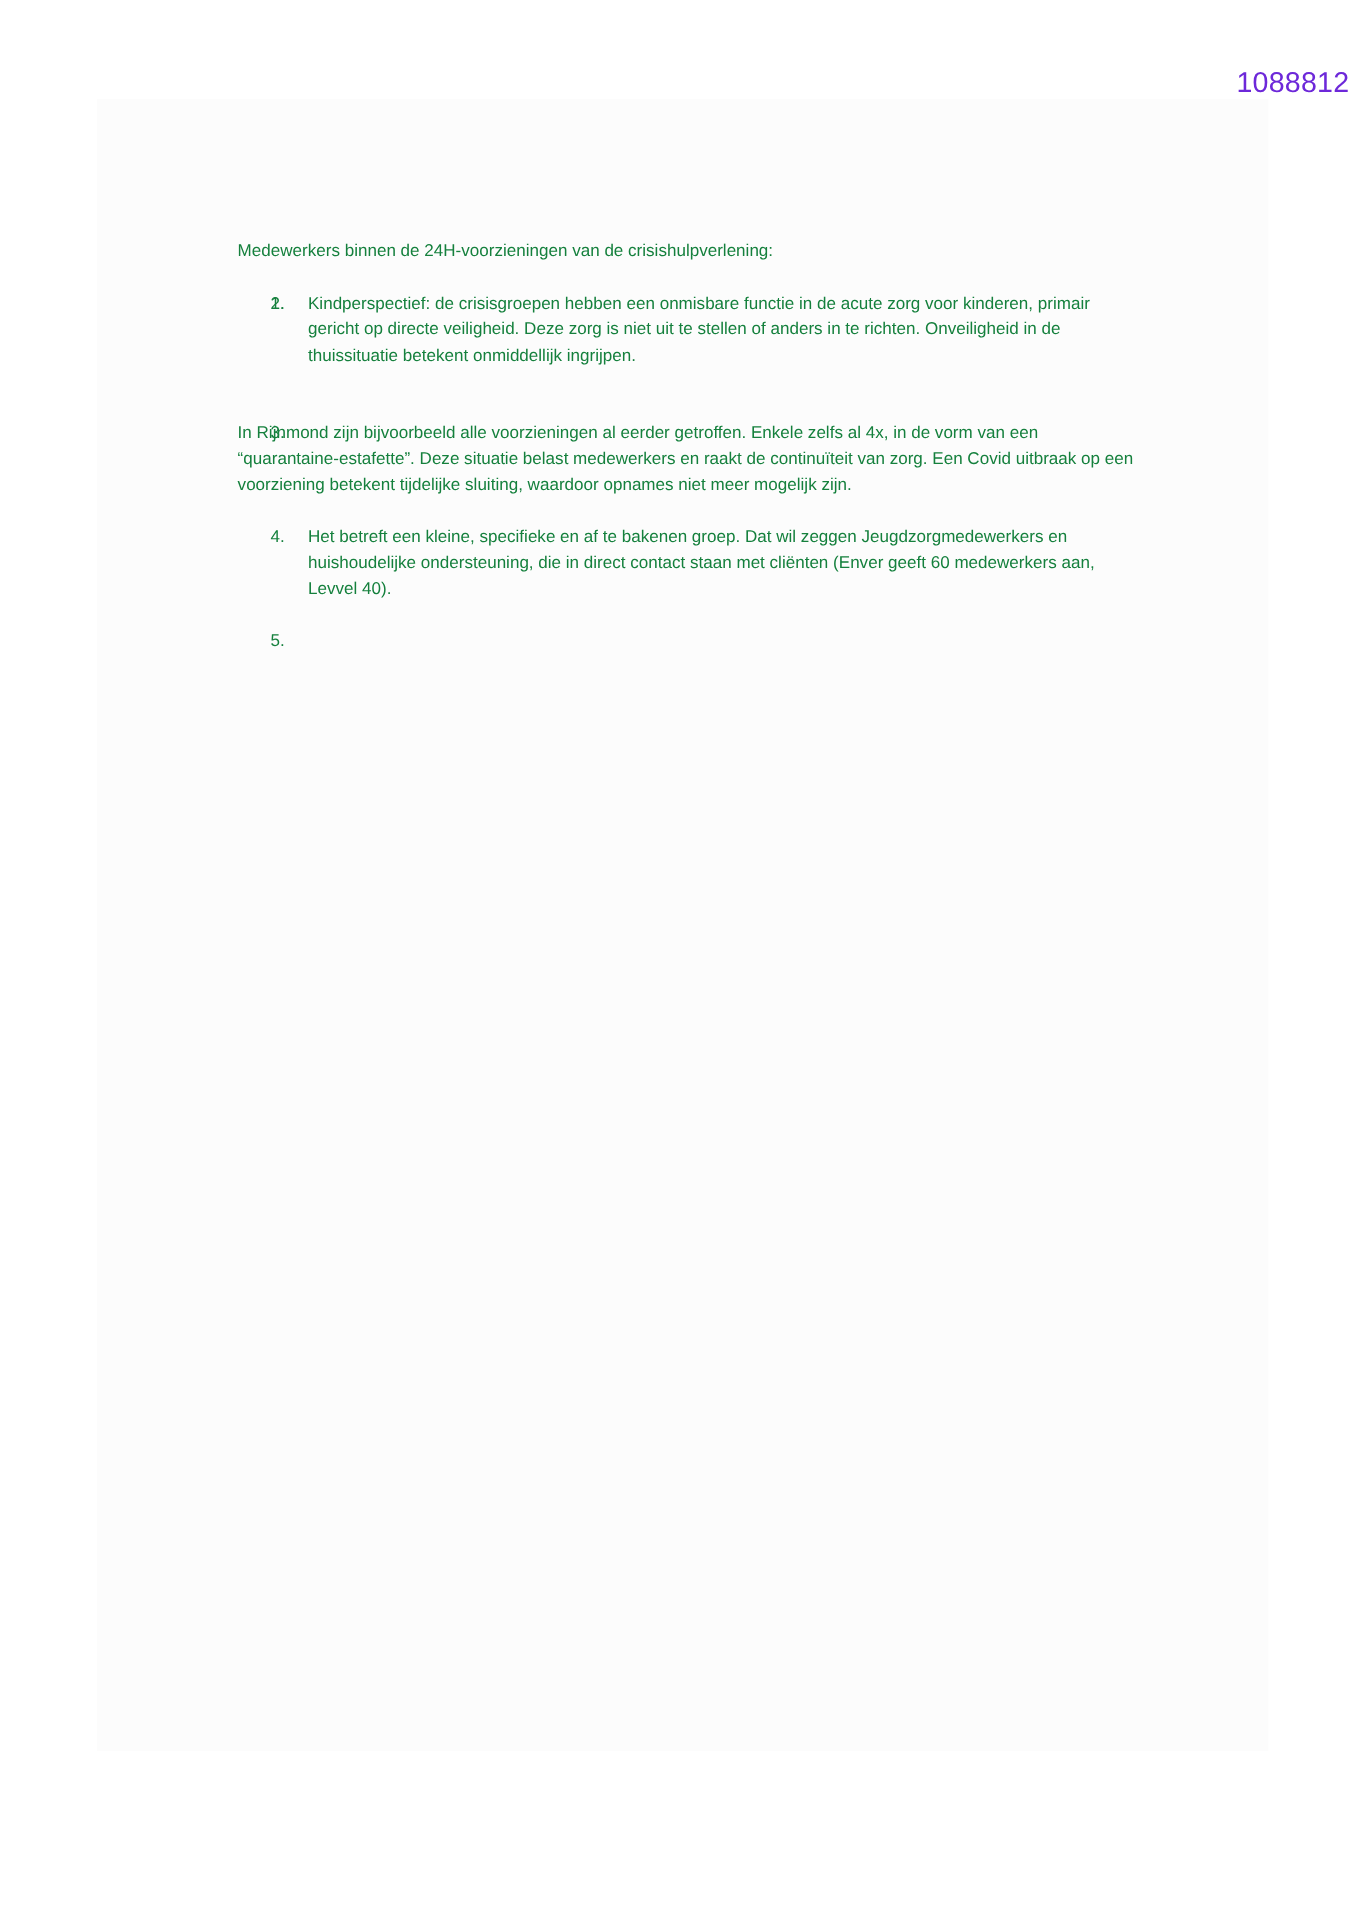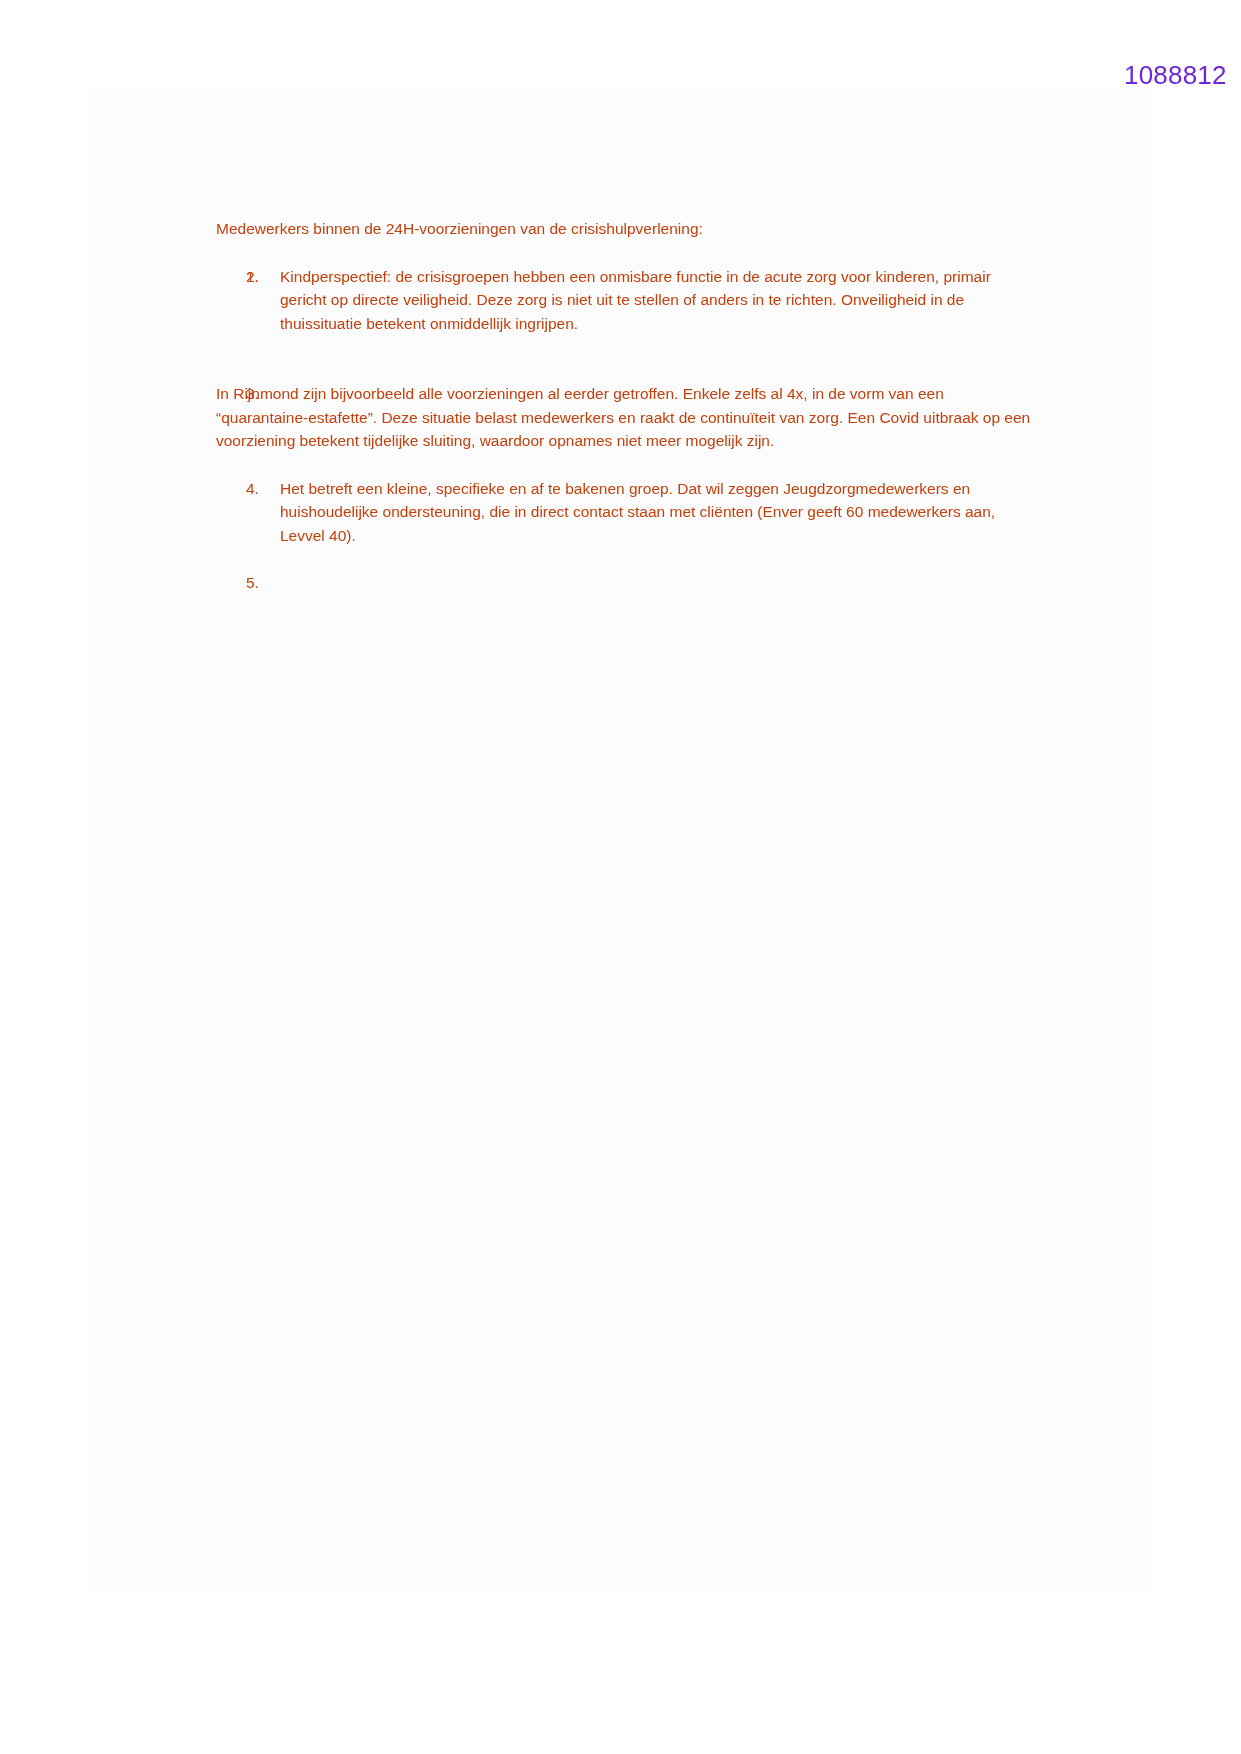--- a/index.html
+++ b/index.html
@@ -31,21 +31,21 @@
       background: #fcfcfc;
     }
     .content {
       position: absolute;
       left: 216px;
       top: 217px;
       width: 820px;
       font-family: "Liberation Sans", sans-serif;
       font-size: 15.5px;
       line-height: 23.5px;
-      color: #c2410c;
+      color: #15803d;
     }
     .content p { margin: 0; }
     .intro { margin-bottom: 22px !important; }
     ol.items { list-style: none; margin: 0; padding: 0; }
     ol.items li {
       position: relative;
       padding-left: 64px;
     }
     ol.items li .num {
       position: absolute;

